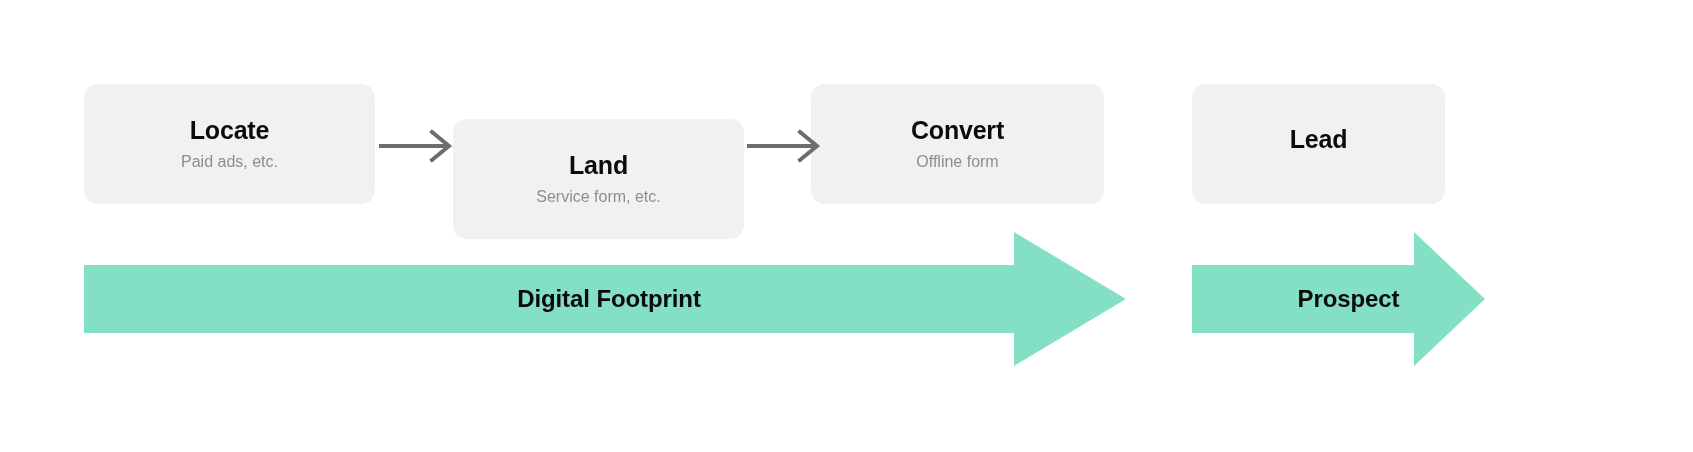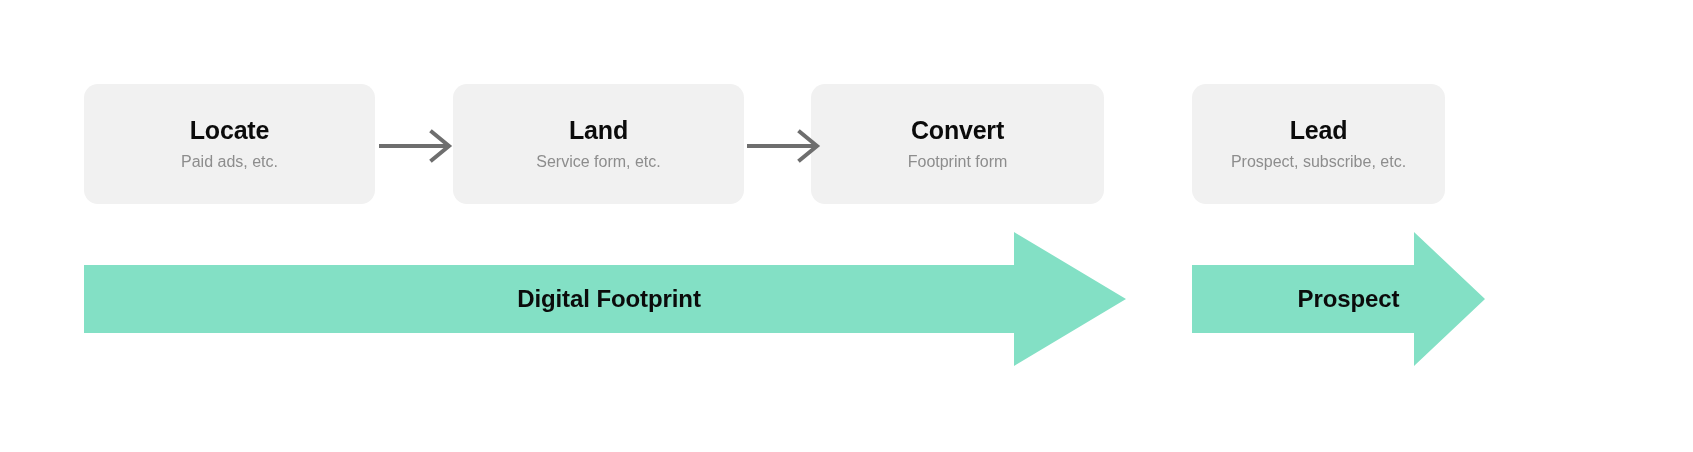--- a/index.html
+++ b/index.html
@@ -45,21 +45,21 @@
     font-size: 16px;
     font-weight: normal;
     color: #8d8d8d;
     line-height: 1.1;
     margin: 0;
     white-space: nowrap;
   }
 
   
   .card-locate  { left: 84px;   width: 291px; align-items: center; }
-  .card-land    { left: 453px;  width: 291px; }
+  .card-land    { left: 453px;  width: 291px; margin-top: 35px; }
   .card-convert { left: 811px;  width: 293px; }
   .card-lead    { left: 1192px; width: 253px; }
 
   
   .connector {
     position: absolute;
     top: 129px;
     width: 78px;
     height: 34px;
   }
@@ -109,26 +109,25 @@
     <div class="stage-sub">Paid ads, etc.</div>
   </div>
 
   <div class="stage-card card-land">
     <div class="stage-title">Land</div>
     <div class="stage-sub">Service form, etc.</div>
   </div>
 
   <div class="stage-card card-convert">
     <div class="stage-title">Convert</div>
-    <div class="stage-sub">Footprint form</div>
+    <div class="stage-sub">Offline form</div>
   </div>
 
   <div class="stage-card card-lead">
     <div class="stage-title">Lead</div>
-    <div class="stage-sub">Prospect, subscribe, etc.</div>
   </div>
 
   <div class="connector conn-1">
     <svg width="78" height="34" viewBox="0 0 78 34" xmlns="http://www.w3.org/2000/svg">
       <line x1="2" y1="17" x2="70" y2="17" stroke="#6e6e6e" stroke-width="4" stroke-linecap="butt"></line>
       <polyline points="55,3 72,17 55,31" fill="none" stroke="#6e6e6e" stroke-width="4" stroke-linecap="square" stroke-linejoin="miter"></polyline>
     </svg>
   </div>
 
   <div class="connector conn-2">

